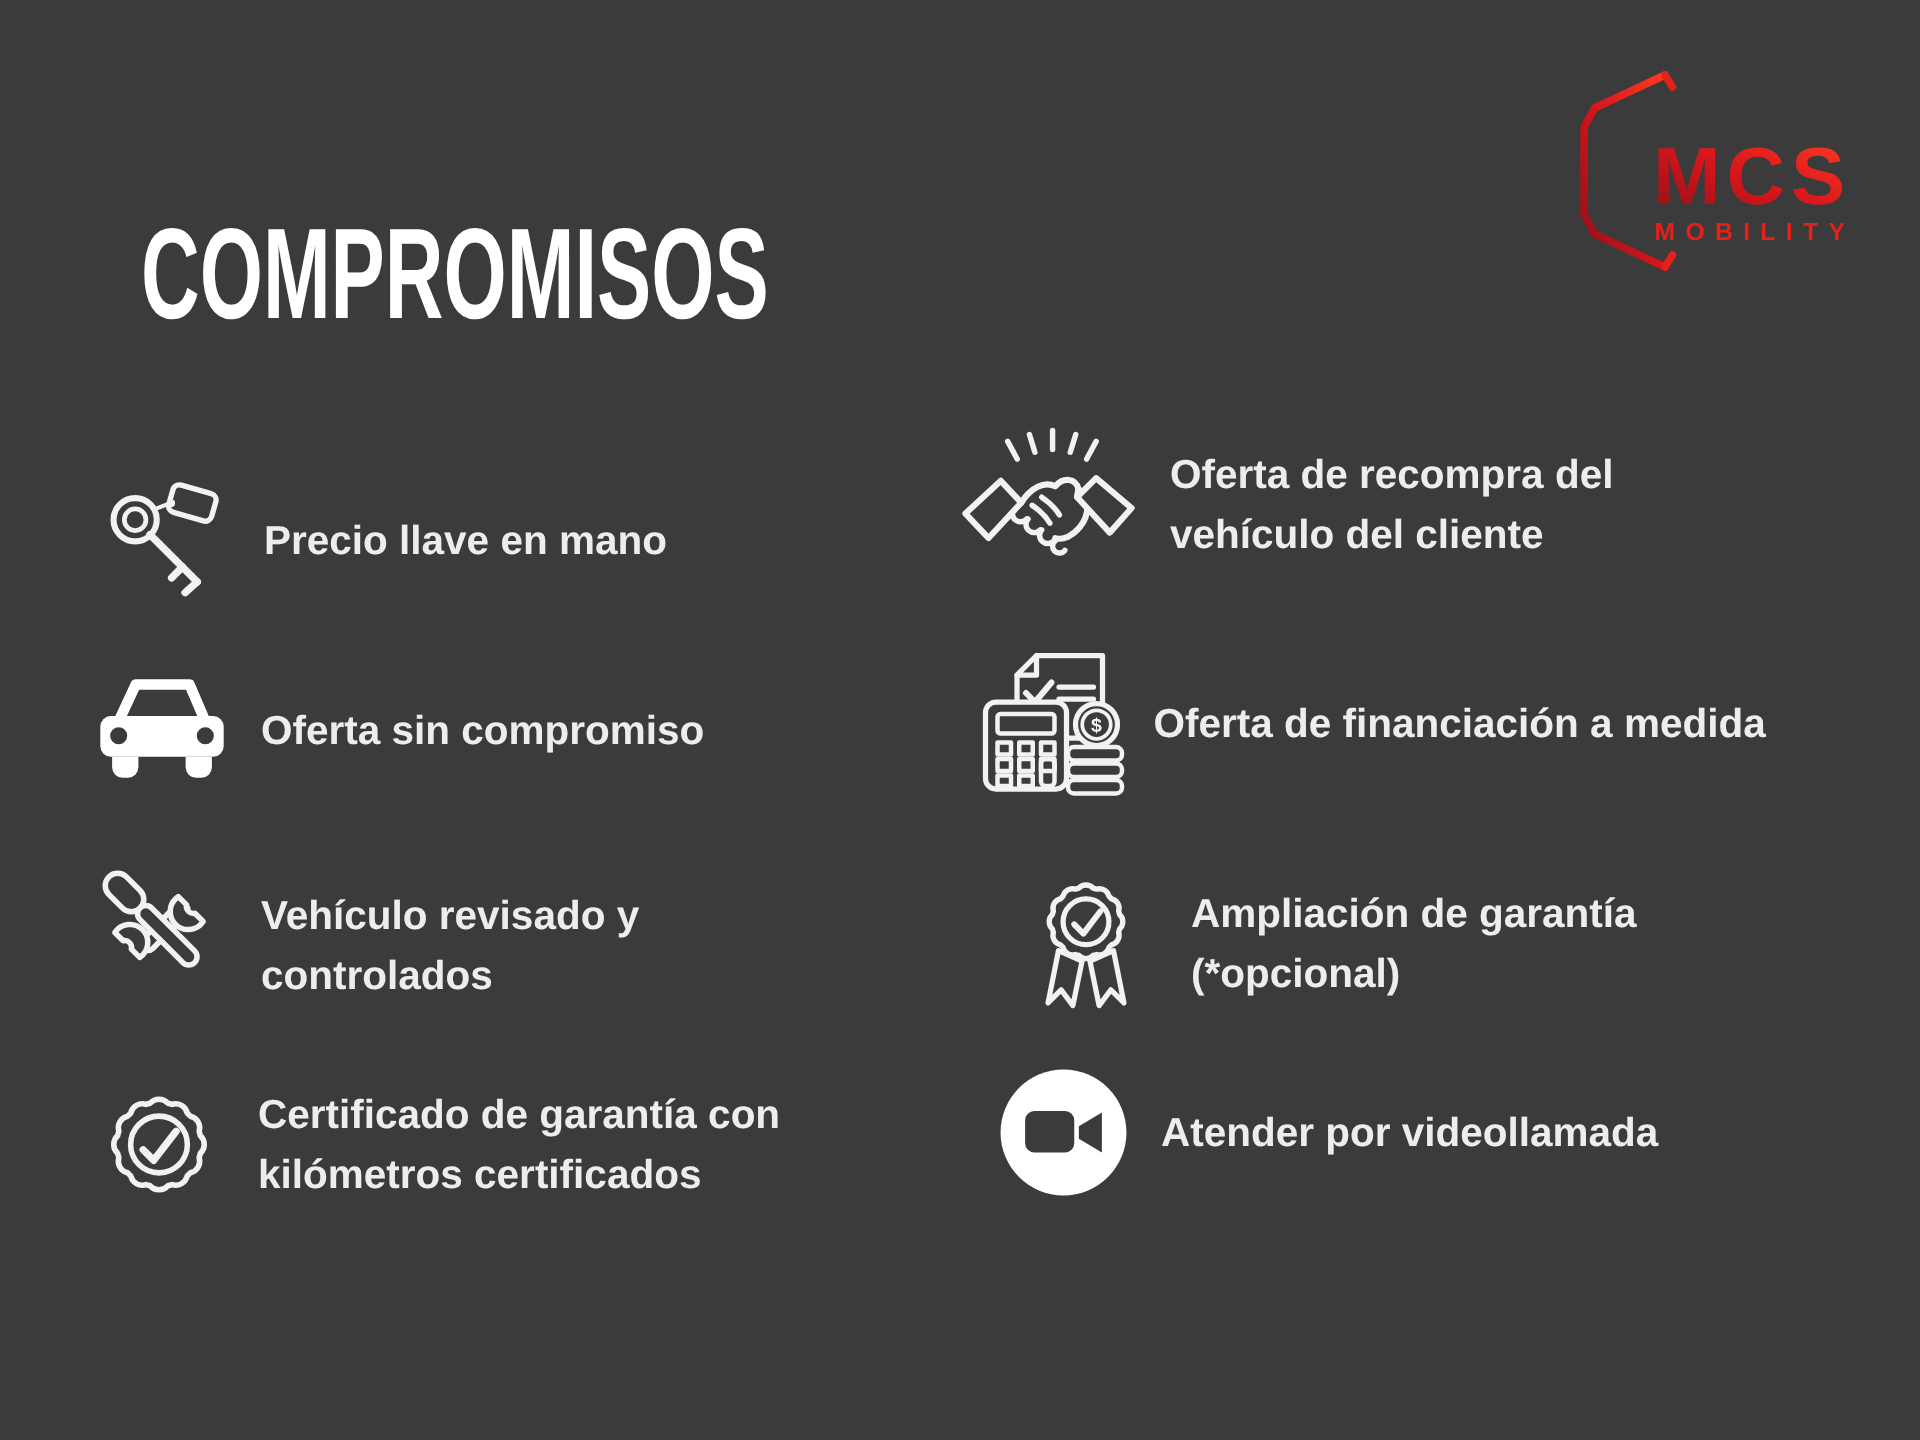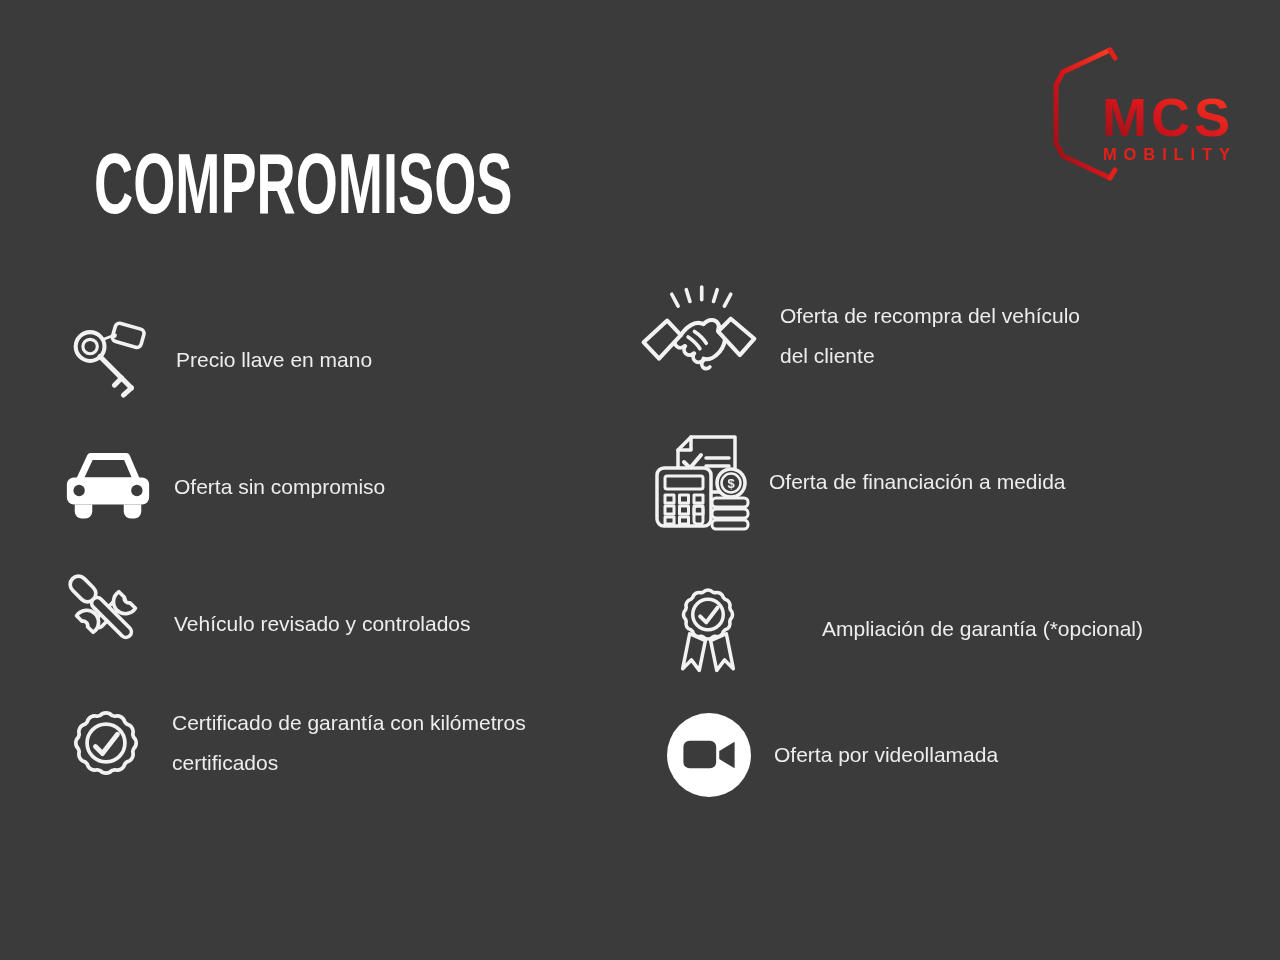--- a/index.html
+++ b/index.html
@@ -13,21 +13,21 @@
     position:absolute;left:94px;top:140px;
     color:#ffffff;font-weight:bold;font-size:86px;line-height:86px;
     letter-spacing:0px;white-space:nowrap;
     transform:scaleX(0.63);transform-origin:left top;
   }
   .logo{position:absolute;left:1046px;top:46px;width:192px;height:136px;}
   .row{position:absolute;display:flex;align-items:center;}
   .icon{flex:none;display:block;}
   .gap-l{margin-left:22px;}
   .label{
-    color:#ededed;font-size:21px;line-height:40px;font-weight:400;
+    color:#ededed;font-size:27px;line-height:40px;font-weight:700;
   }
   svg{display:block;}
   .ol{stroke:#f2f2f2;fill:none;stroke-linecap:round;stroke-linejoin:round;}
   .bgfill{fill:#3b3b3c;stroke:#f2f2f2;stroke-linecap:round;stroke-linejoin:round;}
 </style>
 </head>
 <body>
 
 <div class="slide">
 
@@ -81,21 +81,21 @@
       <rect x="32" y="45" width="44" height="10" rx="5" transform="rotate(-45 54 50)" class="bgfill" stroke-width="4"></rect>
       <path d="M64,28 A13,13 0 1 0 82,46 L76,40 A5,5 0 0 1 70,34 Z" class="bgfill" stroke-width="4"></path>
       <path d="M36,72 A13,13 0 1 0 18,54 L24,60 A5,5 0 0 1 30,66 Z" class="bgfill" stroke-width="4"></path>
       <rect x="9" y="16" width="32" height="18" rx="9" transform="rotate(45 25 25)" class="bgfill" stroke-width="4"></rect>
       <rect x="28" y="50" width="56" height="12" rx="6" transform="rotate(45 56 56)" class="bgfill" stroke-width="4"></rect>
       <line x1="50" y1="58" x2="66" y2="74" class="ol" stroke-width="3"></line>
     </svg>
     <div class="label gap-l" style="max-width:300px;margin-top:24px;">Vehículo revisado y controlados</div>
   </div>
 
-  <div class="row" style="left:62px;top:698px;">
+  <div class="row" style="left:62px;top:718px;">
     <svg class="icon" width="88" height="90" viewBox="0 0 100 100">
       <path d="M81.3,43.3 A9,9 0 0 1 81.3,56.7 A32,32 0 0 1 80.4,59.9 A9,9 0 0 1 73.8,71.4 A32,32 0 0 1 71.4,73.8 A9,9 0 0 1 59.9,80.4 A32,32 0 0 1 56.7,81.3 A9,9 0 0 1 43.3,81.3 A32,32 0 0 1 40.1,80.4 A9,9 0 0 1 28.6,73.8 A32,32 0 0 1 26.2,71.4 A9,9 0 0 1 19.6,59.9 A32,32 0 0 1 18.7,56.7 A9,9 0 0 1 18.7,43.3 A32,32 0 0 1 19.6,40.1 A9,9 0 0 1 26.2,28.6 A32,32 0 0 1 28.6,26.2 A9,9 0 0 1 40.1,19.6 A32,32 0 0 1 43.3,18.7 A9,9 0 0 1 56.7,18.7 A32,32 0 0 1 59.9,19.6 A9,9 0 0 1 71.4,26.2 A32,32 0 0 1 73.8,28.6 A9,9 0 0 1 80.4,40.1 A32,32 0 0 1 81.3,43.3 Z" class="bgfill" stroke-width="4.2"></path>
       <circle cx="50" cy="50" r="21.5" class="ol" stroke-width="4.2"></circle>
       <path d="M38,54 l8,8 l17,-22" class="ol" stroke-width="5.5"></path>
     </svg>
     <div class="label gap-l" style="max-width:380px;">Certificado de garantía con kilómetros certificados</div>
   </div>
 
   <div class="row" style="left:640px;top:284px;">
     <svg class="icon" width="118" height="104" viewBox="0 0 130 110">
@@ -139,35 +139,35 @@
           <rect x="29.5" y="74" width="9" height="8"></rect>
           <rect x="44" y="74" width="9" height="8"></rect>
         <rect x="15" y="85" width="9" height="7"></rect>
           <rect x="29.5" y="85" width="9" height="7"></rect>
           <rect x="44" y="74" width="9" height="18" rx="3"></rect>
       </g>
     </svg>
     <div class="label gap-l" style="max-width:460px;margin-left:19px;">Oferta de financiación a medida</div>
   </div>
 
-  <div class="row" style="left:660px;top:576px;gap:44px;">
+  <div class="row" style="left:676px;top:576px;">
     <svg class="icon" width="96" height="105" viewBox="0 0 110 120">
       <path d="M34,66 L52,74 L45,108 L36,96 L26,106 Z" class="bgfill" stroke-width="4"></path>
       <path d="M76,66 L58,74 L65,108 L74,96 L84,106 Z" class="bgfill" stroke-width="4"></path>
       <g transform="translate(55,44) scale(0.82) translate(-50,-50)">
         <path d="M81.3,43.3 A9,9 0 0 1 81.3,56.7 A32,32 0 0 1 80.4,59.9 A9,9 0 0 1 73.8,71.4 A32,32 0 0 1 71.4,73.8 A9,9 0 0 1 59.9,80.4 A32,32 0 0 1 56.7,81.3 A9,9 0 0 1 43.3,81.3 A32,32 0 0 1 40.1,80.4 A9,9 0 0 1 28.6,73.8 A32,32 0 0 1 26.2,71.4 A9,9 0 0 1 19.6,59.9 A32,32 0 0 1 18.7,56.7 A9,9 0 0 1 18.7,43.3 A32,32 0 0 1 19.6,40.1 A9,9 0 0 1 26.2,28.6 A32,32 0 0 1 28.6,26.2 A9,9 0 0 1 40.1,19.6 A32,32 0 0 1 43.3,18.7 A9,9 0 0 1 56.7,18.7 A32,32 0 0 1 59.9,19.6 A9,9 0 0 1 71.4,26.2 A32,32 0 0 1 73.8,28.6 A9,9 0 0 1 80.4,40.1 A32,32 0 0 1 81.3,43.3 Z" class="bgfill" stroke-width="5"></path>
       </g>
       <circle cx="55" cy="44" r="17.5" class="ol" stroke-width="4"></circle>
       <path d="M46,46 l7,7 l13,-17" class="ol" stroke-width="4.5"></path>
     </svg>
     <div class="label gap-l" style="max-width:330px;">Ampliación de garantía (*opcional)</div>
   </div>
 
   <div class="row" style="left:666px;top:712px;">
     <svg class="icon" width="86" height="86" viewBox="0 0 84 84">
       <circle cx="42" cy="42" r="41" fill="#ffffff"></circle>
       <rect x="17" y="28" width="32" height="27" rx="6" fill="#3b3b3c"></rect>
       <path d="M52,38 L67,29 V55 L52,46 Z" fill="#3b3b3c"></path>
     </svg>
-    <div class="label gap-l" style="max-width:420px;">Oferta por videollamada</div>
+    <div class="label gap-l" style="max-width:420px;">Atender por videollamada</div>
   </div>
 
 </div>
 
 </body></html>

